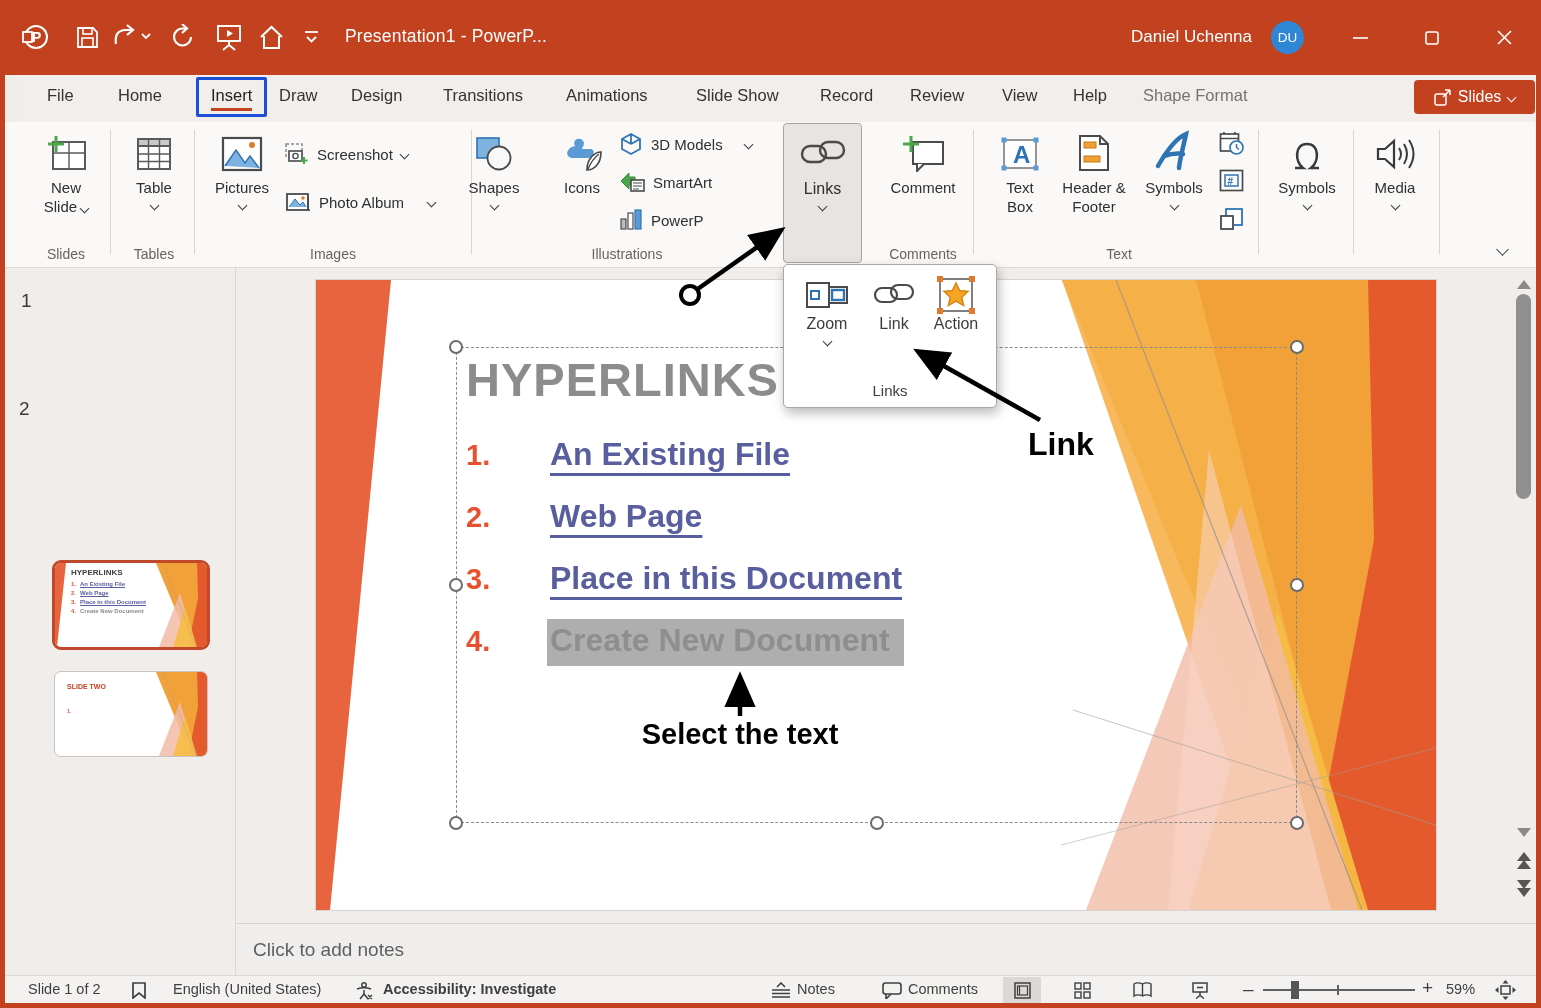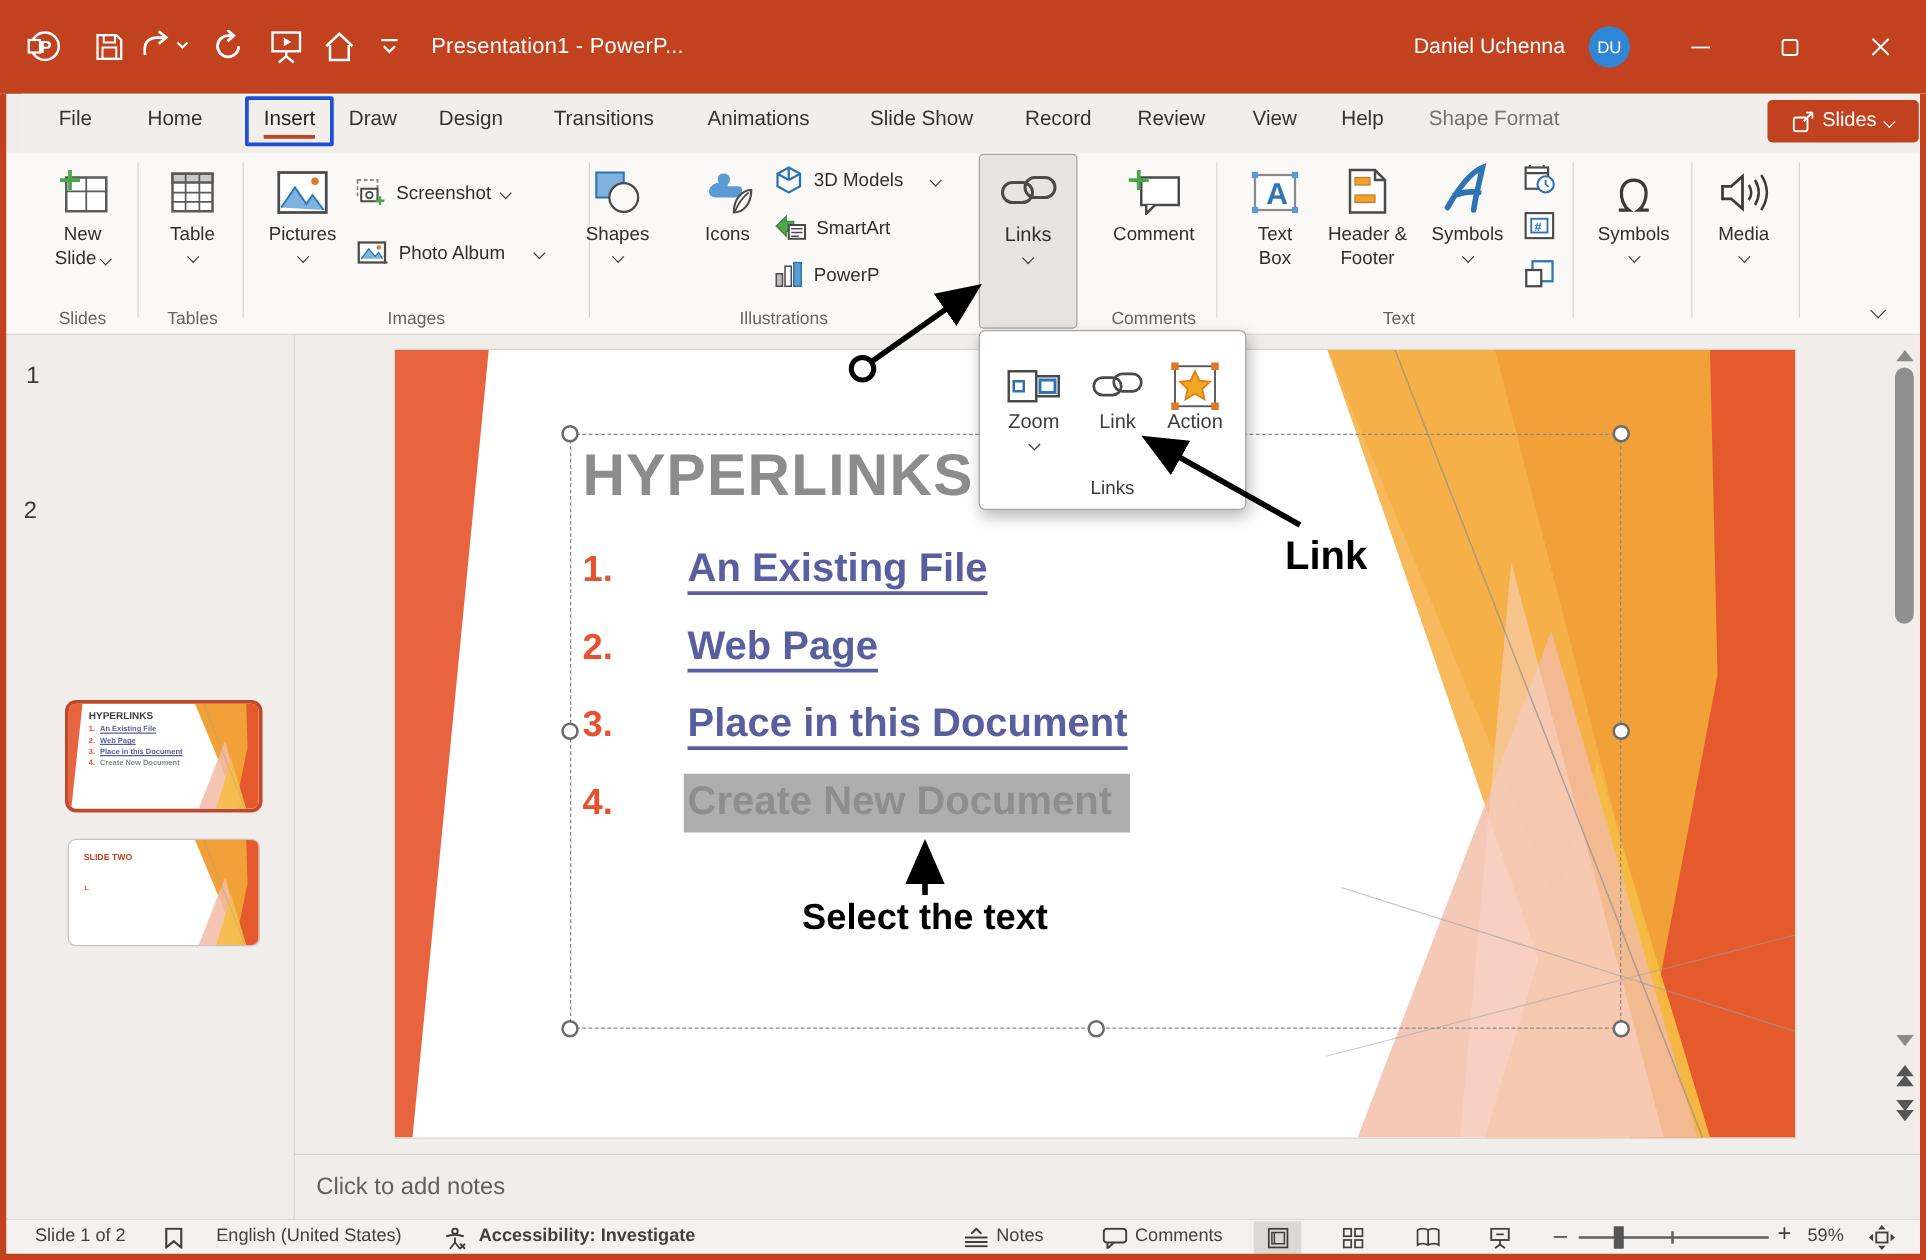--- a/index.html
+++ b/index.html
@@ -50,21 +50,21 @@
   #slide{left:316px;top:280px;width:1120px;height:630px;background:#fff;box-shadow:0 0 0 1px #D8D4D1;}
   #slide-title{position:absolute;left:150px;top:72px;font-size:47px;font-weight:bold;color:#8C8C8C;letter-spacing:1px;}
   .li{position:absolute;left:150px;display:flex;align-items:baseline;font-weight:bold;font-size:32px;}
   .li .n{width:84px;color:#E8512F;font-size:29px;}
   .li .t{color:#595E9E;text-decoration:underline;text-decoration-thickness:3px;text-underline-offset:8px;}
   .li.sel .t{color:#8E8E8E;text-decoration:none;background:#AEAEAE;padding:3px 14px 7px 3px;margin-left:-3px;}
   #selrect{position:absolute;left:140px;top:67px;width:841px;height:476px;border:1.5px dashed #8a8a8a;}
   .hnd{position:absolute;width:14px;height:14px;border-radius:50%;background:#fff;border:2.5px solid #6b6b6b;margin:-7px 0 0 -7px;}
   
   #flyout{left:783px;top:264px;width:214px;height:144px;background:#fff;border:1px solid #ABA7A3;border-radius:5px;box-shadow:2px 5px 12px rgba(0,0,0,.28);z-index:50;}
-  .fl-item{position:absolute;top:24px;text-align:center;color:#3c3c3c;font-size:16px;}
+  .fl-item{position:absolute;top:10px;text-align:center;color:#3c3c3c;font-size:16px;}
   .fl-item .ic{height:40px;display:flex;align-items:center;justify-content:center;}
   #fl-footer{position:absolute;left:0;right:0;bottom:8px;text-align:center;font-size:15px;color:#3c3c3c;}
   
   #vsb{left:1510px;top:272px;width:28px;height:700px;}
   .tri{width:0;height:0;position:absolute;left:7px;}
   .tri.up{border-left:7px solid transparent;border-right:7px solid transparent;border-bottom:9px solid #8A8A8A;}
   .tri.dn{border-left:7px solid transparent;border-right:7px solid transparent;border-top:9px solid #8A8A8A;}
   #vsb-thumb{position:absolute;left:6px;top:22px;width:15px;height:205px;background:#8F8F8F;border-radius:8px;}
   
   #notes{left:236px;top:923px;width:1300px;height:52px;background:#F0EEEC;border-top:1px solid #D8D4D1;color:#5f5f5f;font-size:19px;display:flex;align-items:center;padding-left:17px;}

